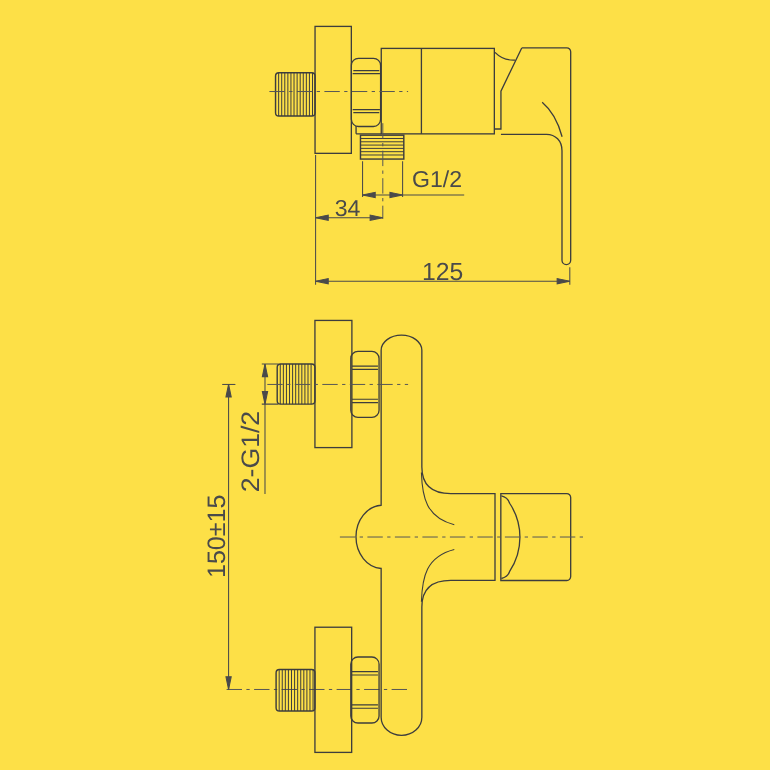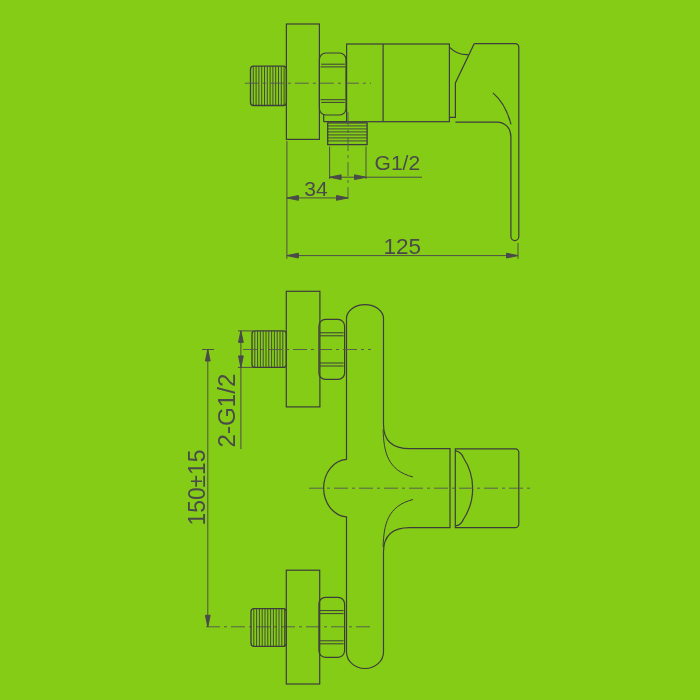--- a/index.html
+++ b/index.html
@@ -1,16 +1,16 @@
 <!DOCTYPE html>
 <html><head>
 <meta charset="utf-8">
 <style>
   html,body{margin:0;padding:0;background:#ffffff;}
-  .wrap{width:700px;height:700px;position:relative;background:#84cc16;}
+  .wrap{width:700px;height:700px;position:relative;background:#fde047;}
   svg{display:block;}
   text{font-family:"Liberation Sans",sans-serif;fill:#4a4a4a;}
 </style>
 </head>
 <body>
 <div class="wrap">
 <svg width="700" height="700" viewBox="0 0 700 700">
 <g fill="none" stroke="#3d3d3d" stroke-width="1.2">
 
 <rect x="286.4" y="24" width="33" height="115.4"></rect>

